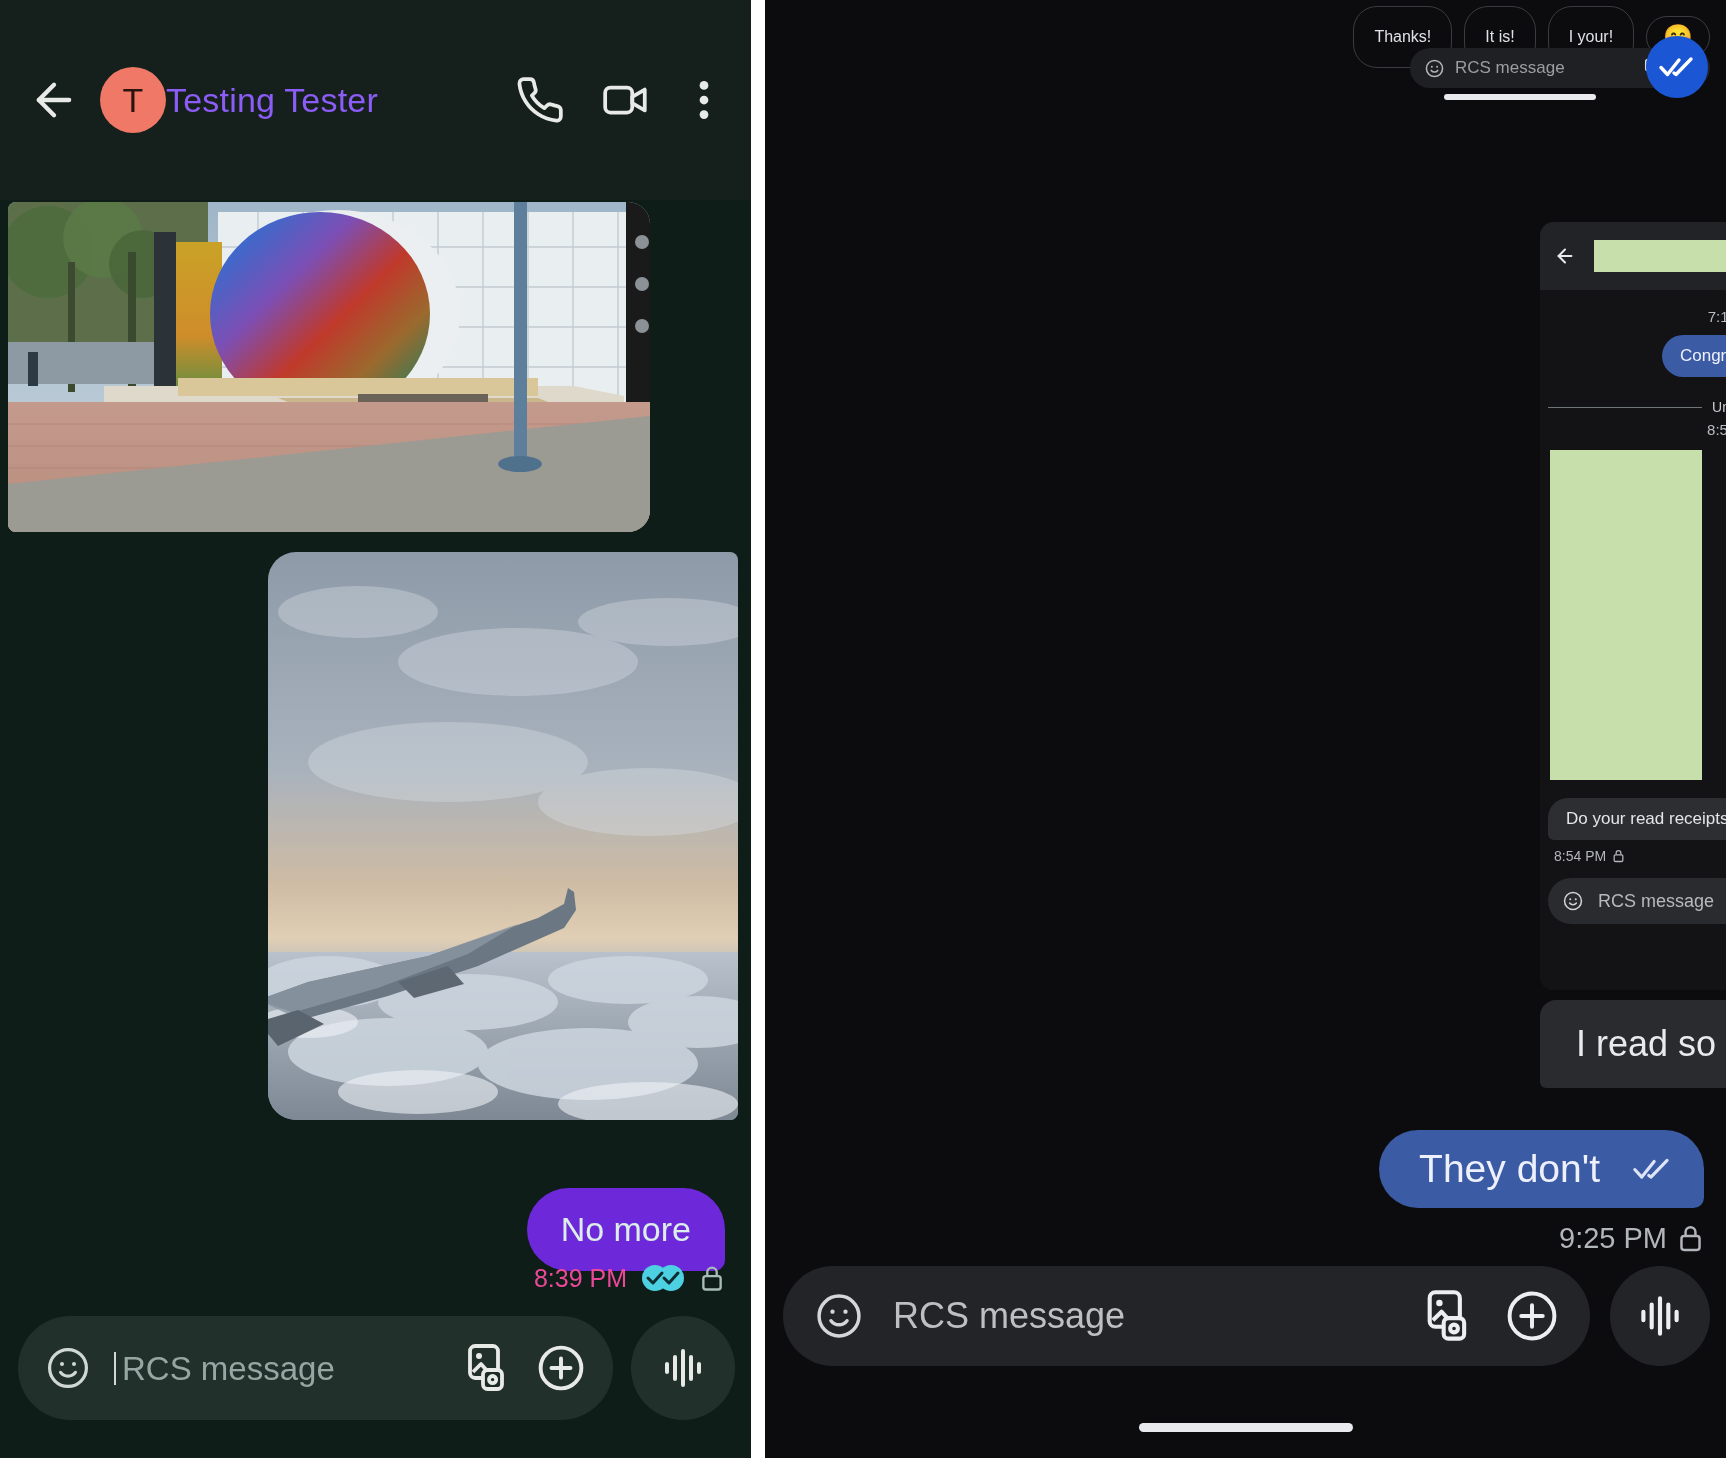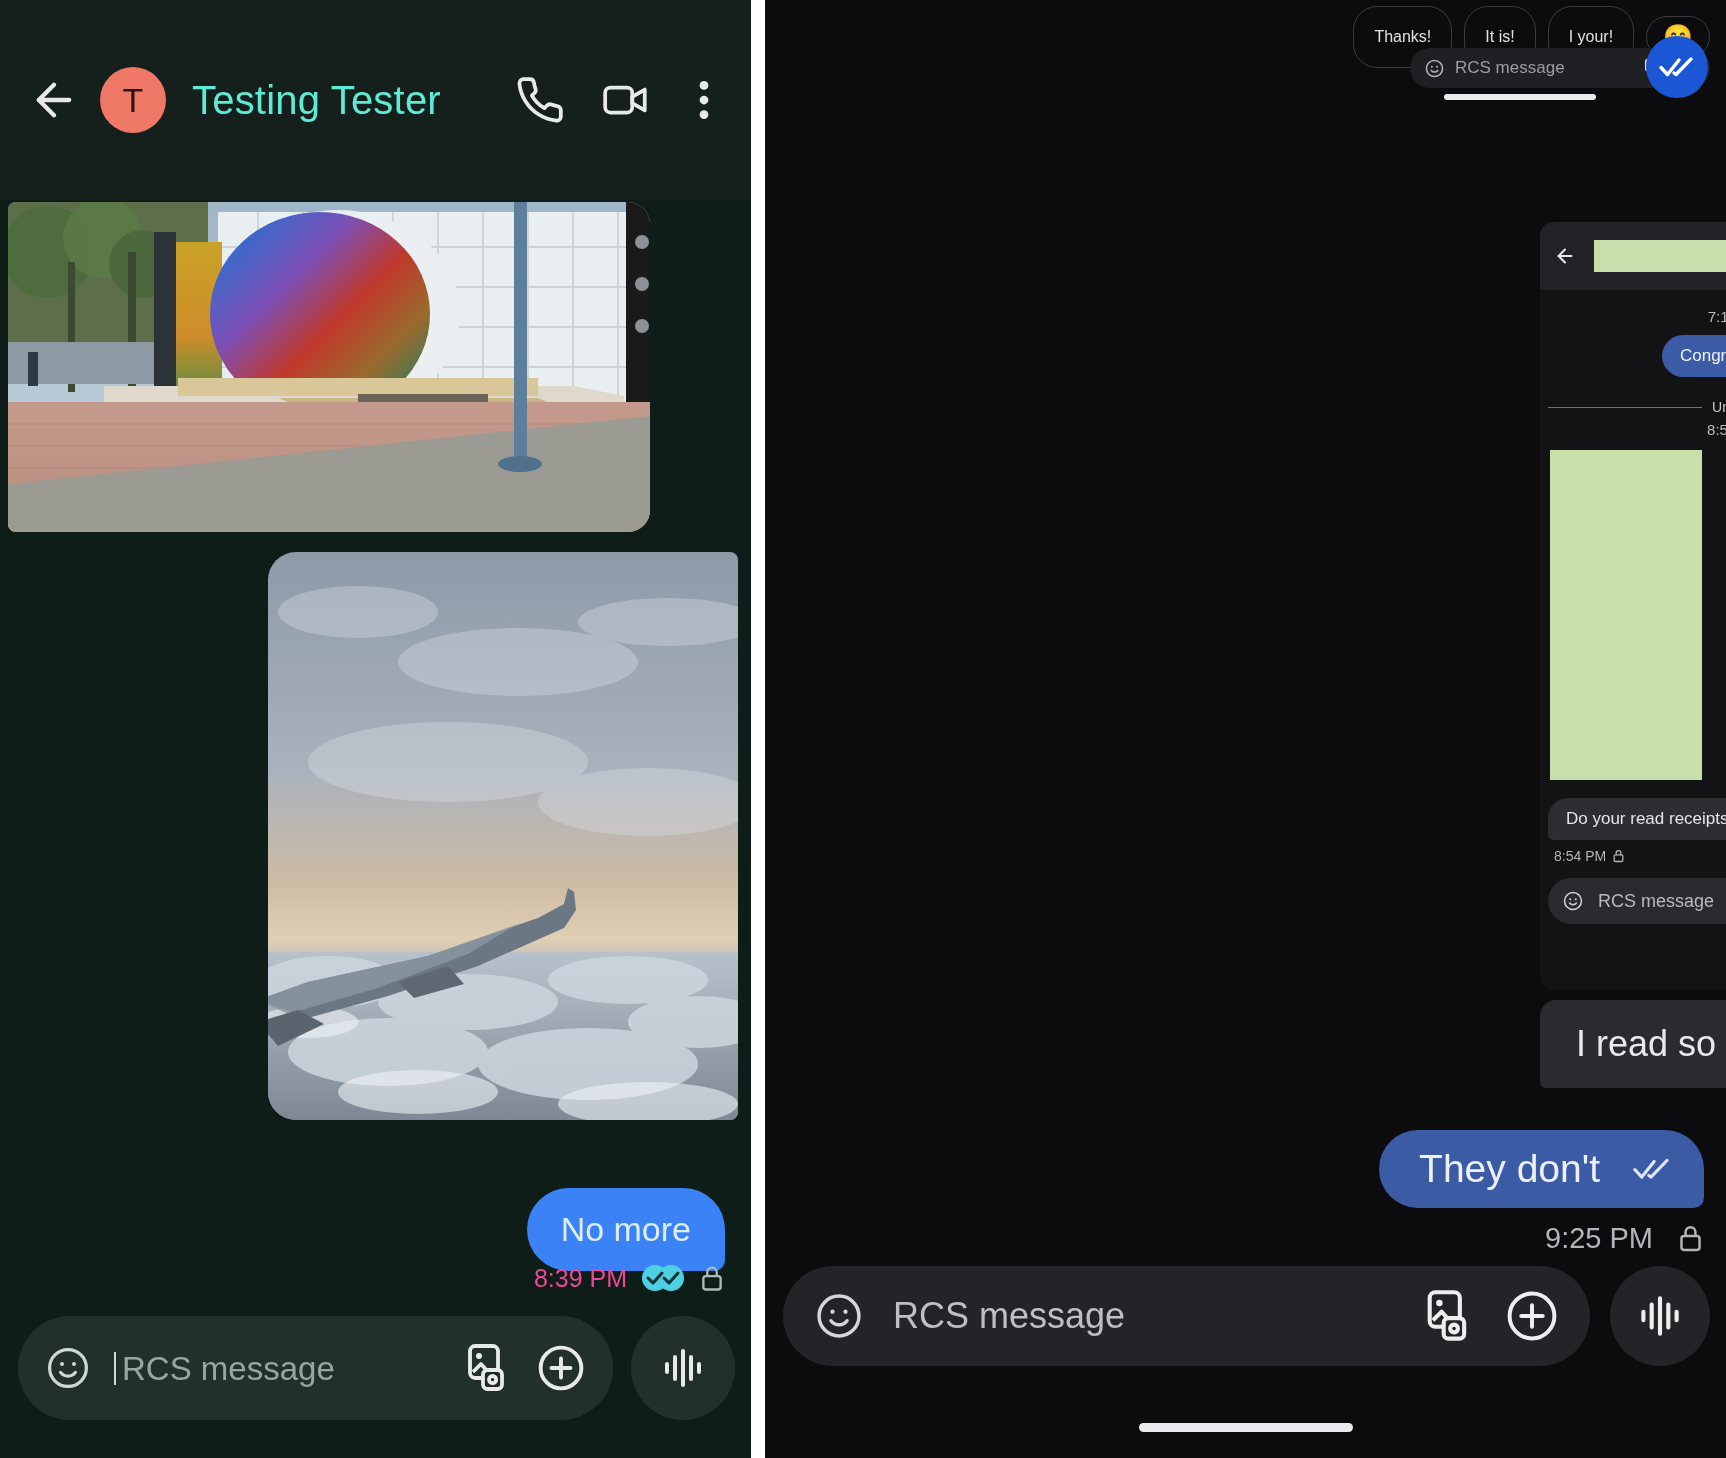--- a/index.html
+++ b/index.html
@@ -31,42 +31,42 @@
   }
   .appbar .back { width: 52px; height: 52px; flex:0 0 52px; margin-right: 20px; }
   .avatar {
     width: 66px; height: 66px; border-radius: 50%;
     background: #ef7867; color: #2b1410;
     display: flex; align-items: center; justify-content: center;
     font-size: 34px; font-weight: 400; flex: 0 0 66px;
     font-family: "Liberation Sans", sans-serif;
   }
   .appbar .title {
-    margin-left: 26px; color: #5eead4; font-size: 40px; letter-spacing: .2px;
+    color: #8b5cf6; font-size: 34px; letter-spacing: .2px;
     white-space: nowrap; flex: 1 1 auto;
   }
   .appbar .act { width: 50px; height: 50px; margin-left: 36px; flex: 0 0 auto; }
   .appbar .act.kebab { width: 26px; margin-left: 40px; margin-right: 6px;}
 
   
   .img-top {
     position: absolute; left: 8px; top: 202px;
     width: 642px; height: 330px;
     border-radius: 8px 22px 22px 8px;
     overflow: hidden;
   }
   .img-plane {
     position: absolute; left: 268px; top: 552px;
     width: 470px; height: 568px;
     border-radius: 28px 8px 8px 28px;
     overflow: hidden;
   }
   .bubble-out {
     position: absolute; right: 26px; top: 1188px;
-    background: #3b82f6; color: #dceeea;
+    background: #6d28d9; color: #dceeea;
     border-radius: 44px 44px 12px 44px;
     padding: 22px 34px;
     font-size: 34px;
     white-space: nowrap;
   }
   .meta-row {
     position: absolute; right: 28px; top: 1263px;
     display: flex; align-items: center; gap: 14px;
     color: #ec4899; font-size: 25px;
   }
@@ -176,21 +176,21 @@
   }
   .bubble-blue-2 {
     position: absolute; right: 22px; top: 1130px;
     background: #3b5ba5; color: #eef1fb;
     border-radius: 52px 52px 14px 52px;
     height: 78px; display: flex; align-items: center; gap: 30px;
     padding: 0 30px 0 40px; font-size: 39px; white-space: nowrap; text-align: right;
   }
   .meta-row2 {
     position: absolute; right: 24px; top: 1222px;
-    display: flex; align-items: center; gap: 26px;
+    display: flex; align-items: center; gap: 12px;
     color: #b2b5b9; font-size: 29px;
   }
   .r-input-wrap {
     position: absolute; left: 18px; right: 16px; bottom: 92px;
     display: flex; align-items: center; gap: 20px;
   }
   .r-input {
     flex: 1 1 auto; height: 100px; background: #232427;
     border-radius: 52px; display: flex; align-items: center;
     padding: 0 30px; gap: 28px;

